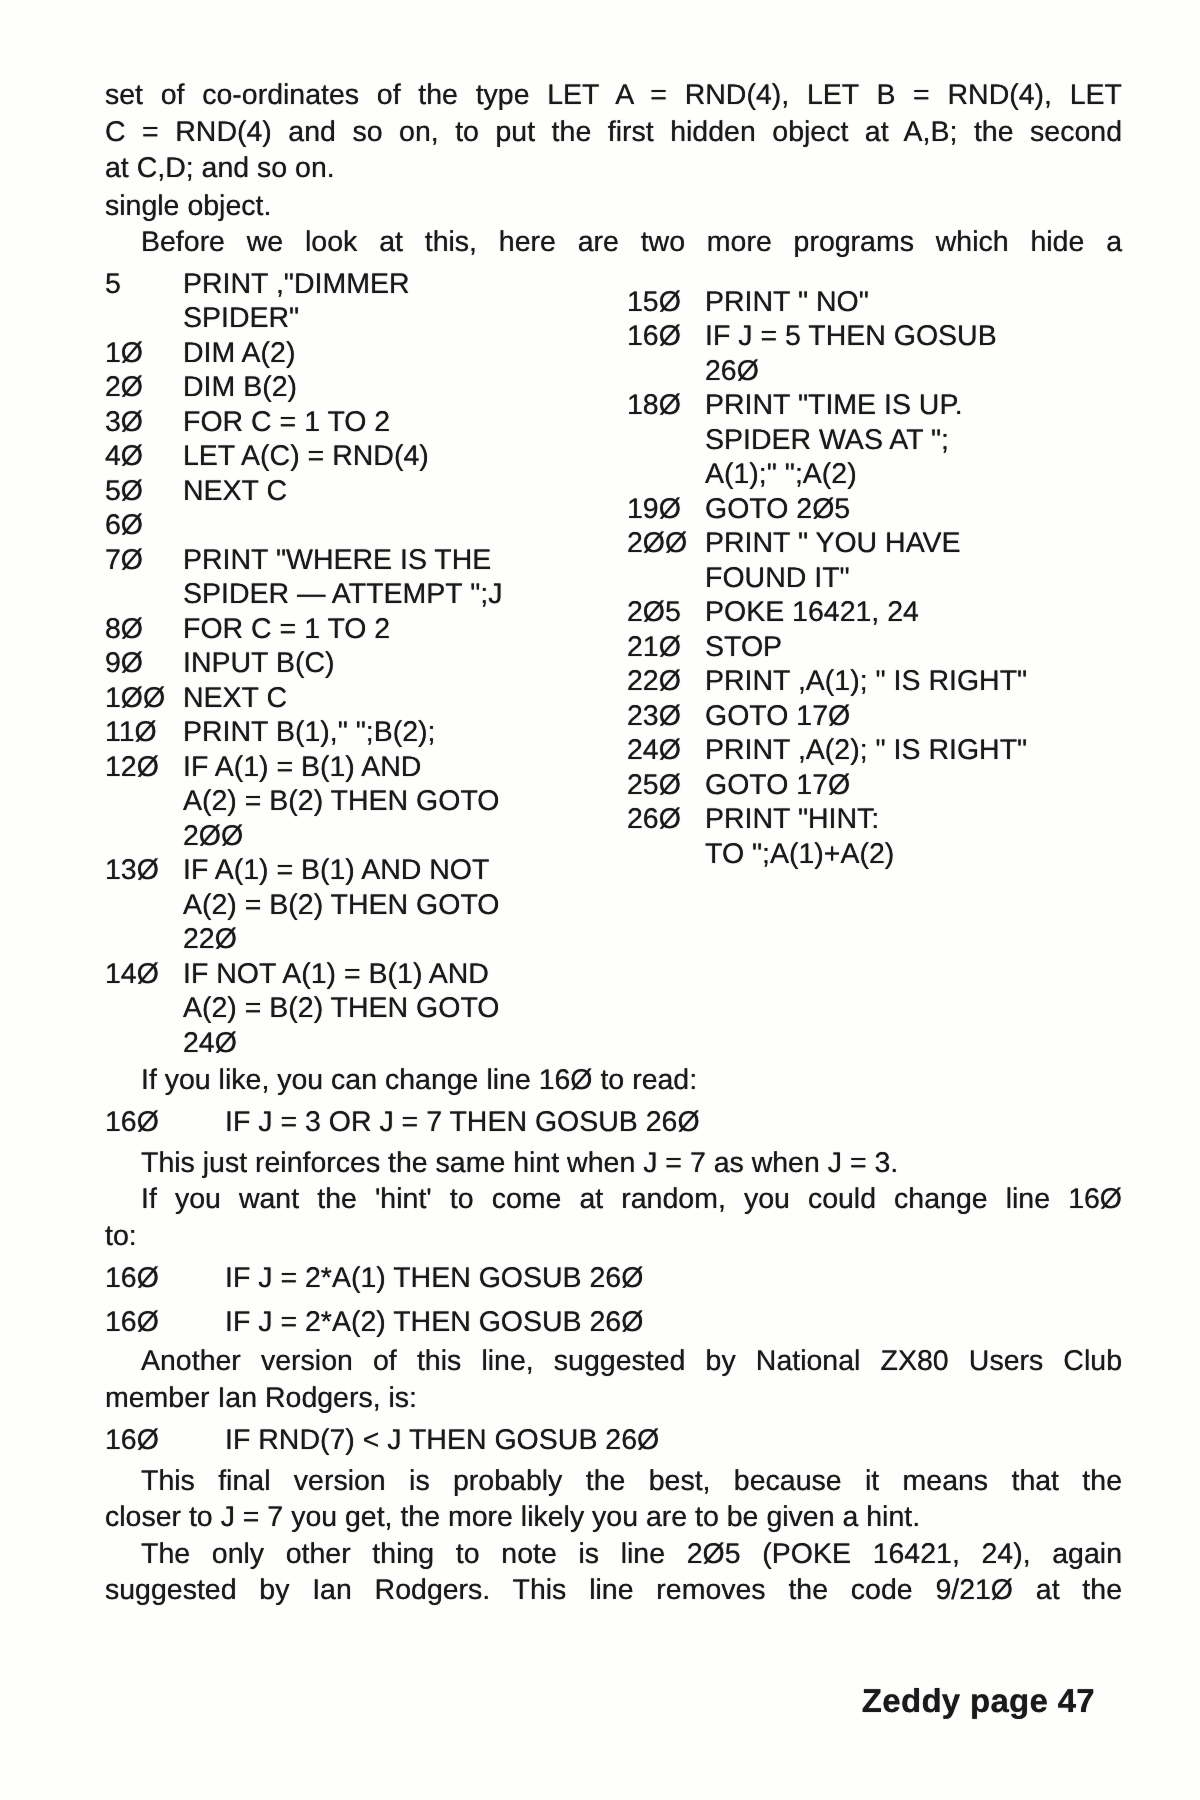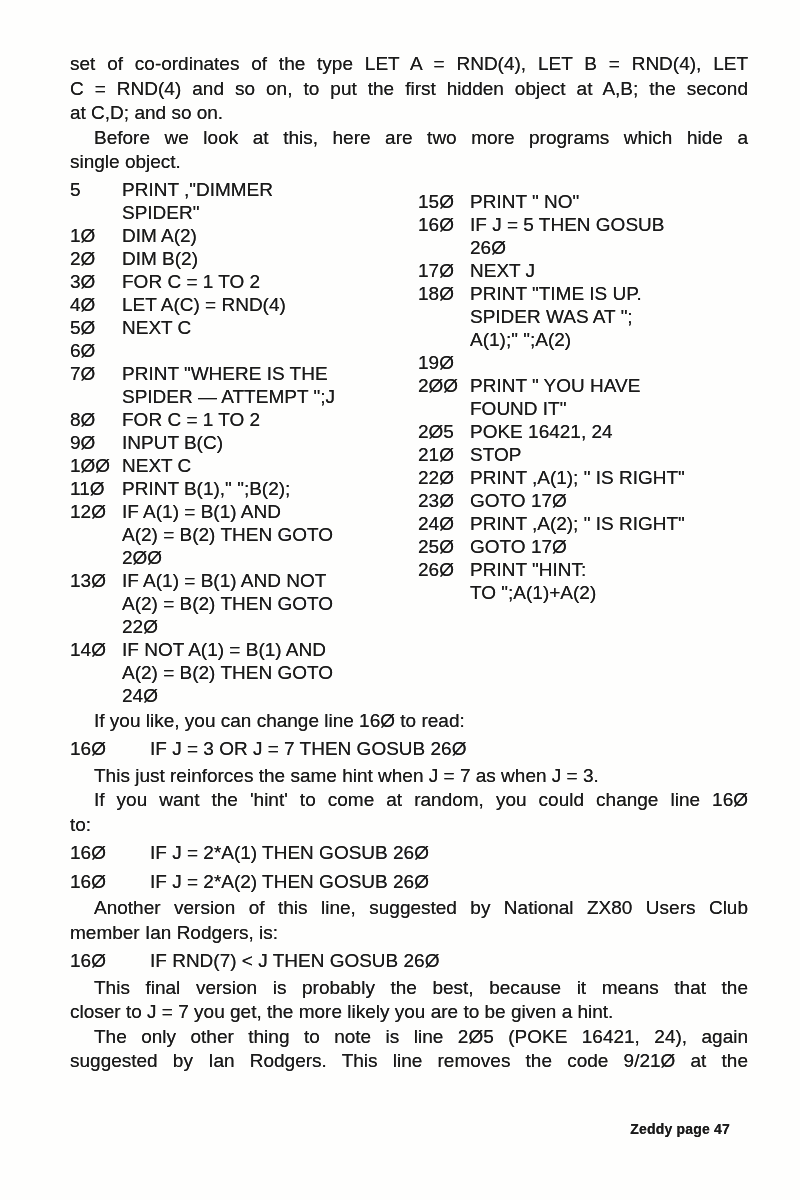--- a/index.html
+++ b/index.html
@@ -67,39 +67,39 @@
     font-size: 19px;
     line-height: 24.5px;
     white-space: pre-wrap;
     margin-left: 28px;
   }
 
   .footer {
     position: absolute;
     top: 1121px;
     right: 70px;
-    font-size: 14px;
+    font-size: 22px;
     font-weight: bold;
     letter-spacing: 0.2px;
     text-shadow: 0 0 0.6px rgba(20,20,20,0.85);
   }
 </style>
 </head>
 <body>
 
 <div class="page">
   <div class="content" id="content">
       <div class="para">
         <div class="para-line j">set of co-ordinates of the type LET A = RND(4), LET B = RND(4), LET</div>
         <div class="para-line j">C = RND(4) and so on, to put the first hidden object at A,B; the second</div>
         <div class="para-line">at C,D; and so on.</div>
       </div>
       <div class="para">
+        <div class="para-line">single object.</div>
         <div class="para-line j indent">Before we look at this, here are two more programs which hide a</div>
-        <div class="para-line">single object.</div>
       </div>
       <div class="listing">
         <div class="col col-left">
           <div class="stmt">
             <div class="num">5</div>
             <div class="codewrap">
               <div class="code-line">PRINT ,"DIMMER</div>
               <div class="code-line">SPIDER"</div>
             </div>
           </div>
@@ -200,35 +200,32 @@
             </div>
           </div>
           <div class="stmt">
             <div class="num">16Ø</div>
             <div class="codewrap">
               <div class="code-line">IF J = 5 THEN GOSUB</div>
               <div class="code-line">26Ø</div>
             </div>
           </div>
           <div class="stmt">
-            <div class="num">17Ø</div>
-            <div class="codewrap">
-              <div class="code-line">NEXT J</div>
-            </div>
-          </div>
-          <div class="stmt">
             <div class="num">18Ø</div>
             <div class="codewrap">
               <div class="code-line">PRINT "TIME IS UP.</div>
               <div class="code-line">SPIDER WAS AT ";</div>
               <div class="code-line">A(1);" ";A(2)</div>
             </div>
           </div>
           <div class="stmt">
             <div class="num">19Ø</div>
+            <div class="codewrap">
+              <div class="code-line">GOTO 2Ø5</div>
+            </div>
           </div>
           <div class="stmt">
             <div class="num">2ØØ</div>
             <div class="codewrap">
               <div class="code-line">PRINT " YOU HAVE</div>
               <div class="code-line">FOUND IT"</div>
             </div>
           </div>
           <div class="stmt">
             <div class="num">2Ø5</div>

